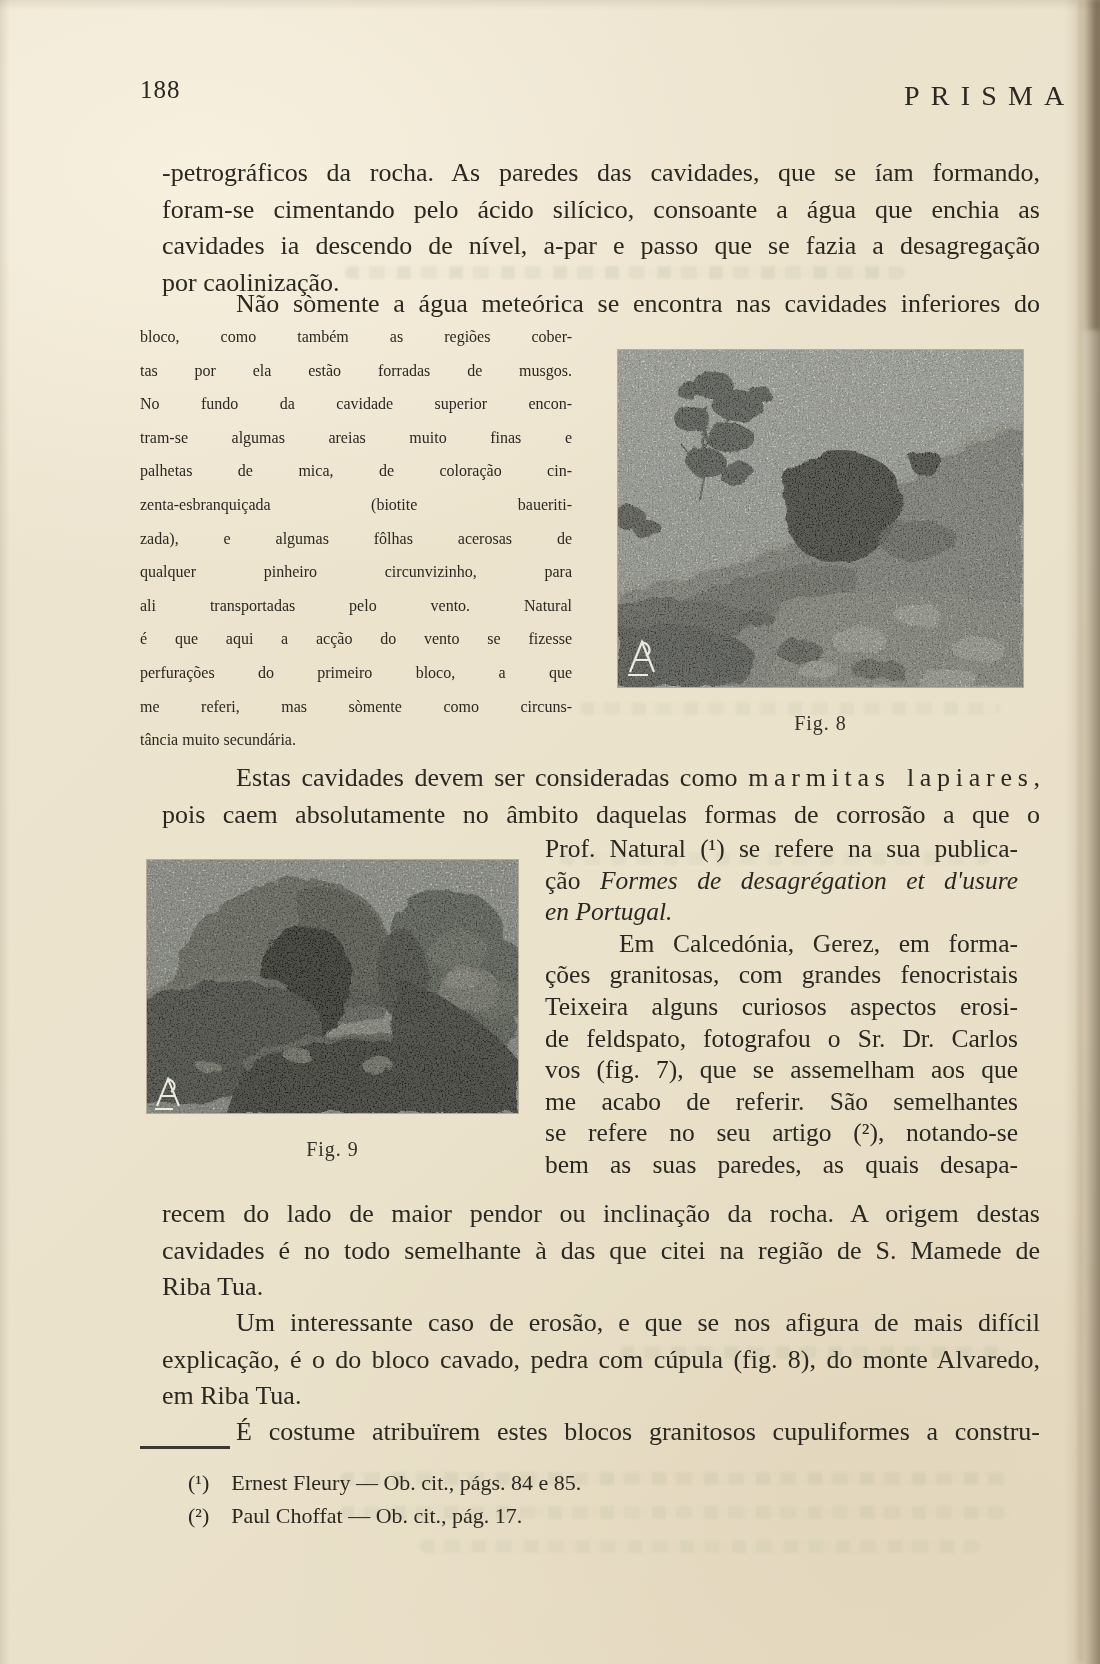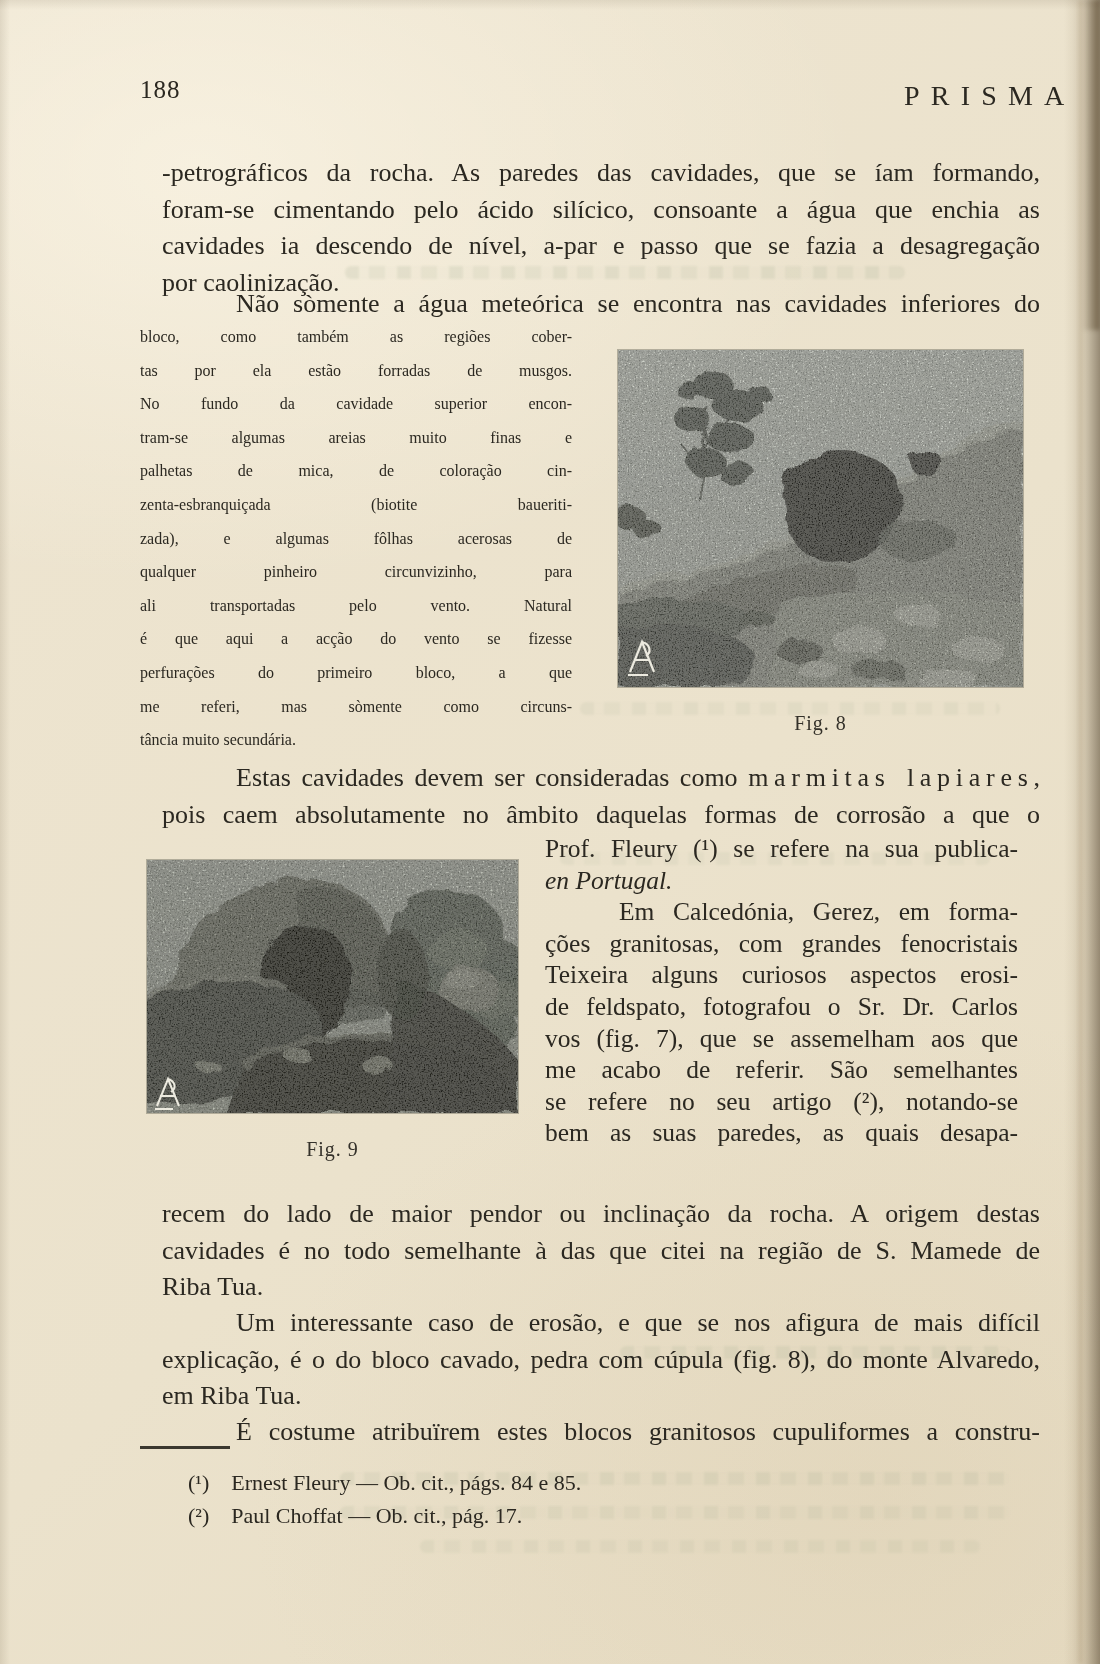--- a/index.html
+++ b/index.html
@@ -151,21 +151,22 @@
       </g>
     </svg>
   </div>
   <div class="blk caption txt" style="left:618px;top:712px;width:405px;">Fig. 8</div>
 
   <div class="blk w-full txt" style="top:760px;">
       <div class="ln ind">Estas cavidades devem ser consideradas como <span class="sp">marmitas lapiares</span>,</div>
       <div class="ln">pois caem absolutamente no âmbito daquelas formas de corrosão a que o</div>
     </div>
   <div class="blk col-right txt" style="top:833px;">
-      <div class="ln">Prof. Fleury (¹) se refere na sua publica-</div>
+      <div class="ln">Prof. Natural (¹) se refere na sua publica-</div>
+      <div class="ln">ção <i>Formes de desagrégation et d'usure</i></div>
       <div class="ln nj"><i>en Portugal.</i></div>
       <div class="ln ind">Em Calcedónia, Gerez, em forma-</div>
       <div class="ln">ções granitosas, com grandes fenocristais</div>
       <div class="ln">Teixeira alguns curiosos aspectos erosi-</div>
       <div class="ln">de feldspato, fotografou o Sr. Dr. Carlos</div>
       <div class="ln">vos (fig. 7), que se assemelham aos que</div>
       <div class="ln">me acabo de referir.  São semelhantes</div>
       <div class="ln">se refere no seu artigo (²), notando-se</div>
       <div class="ln">bem as suas paredes, as quais desapa-</div>
     </div>

